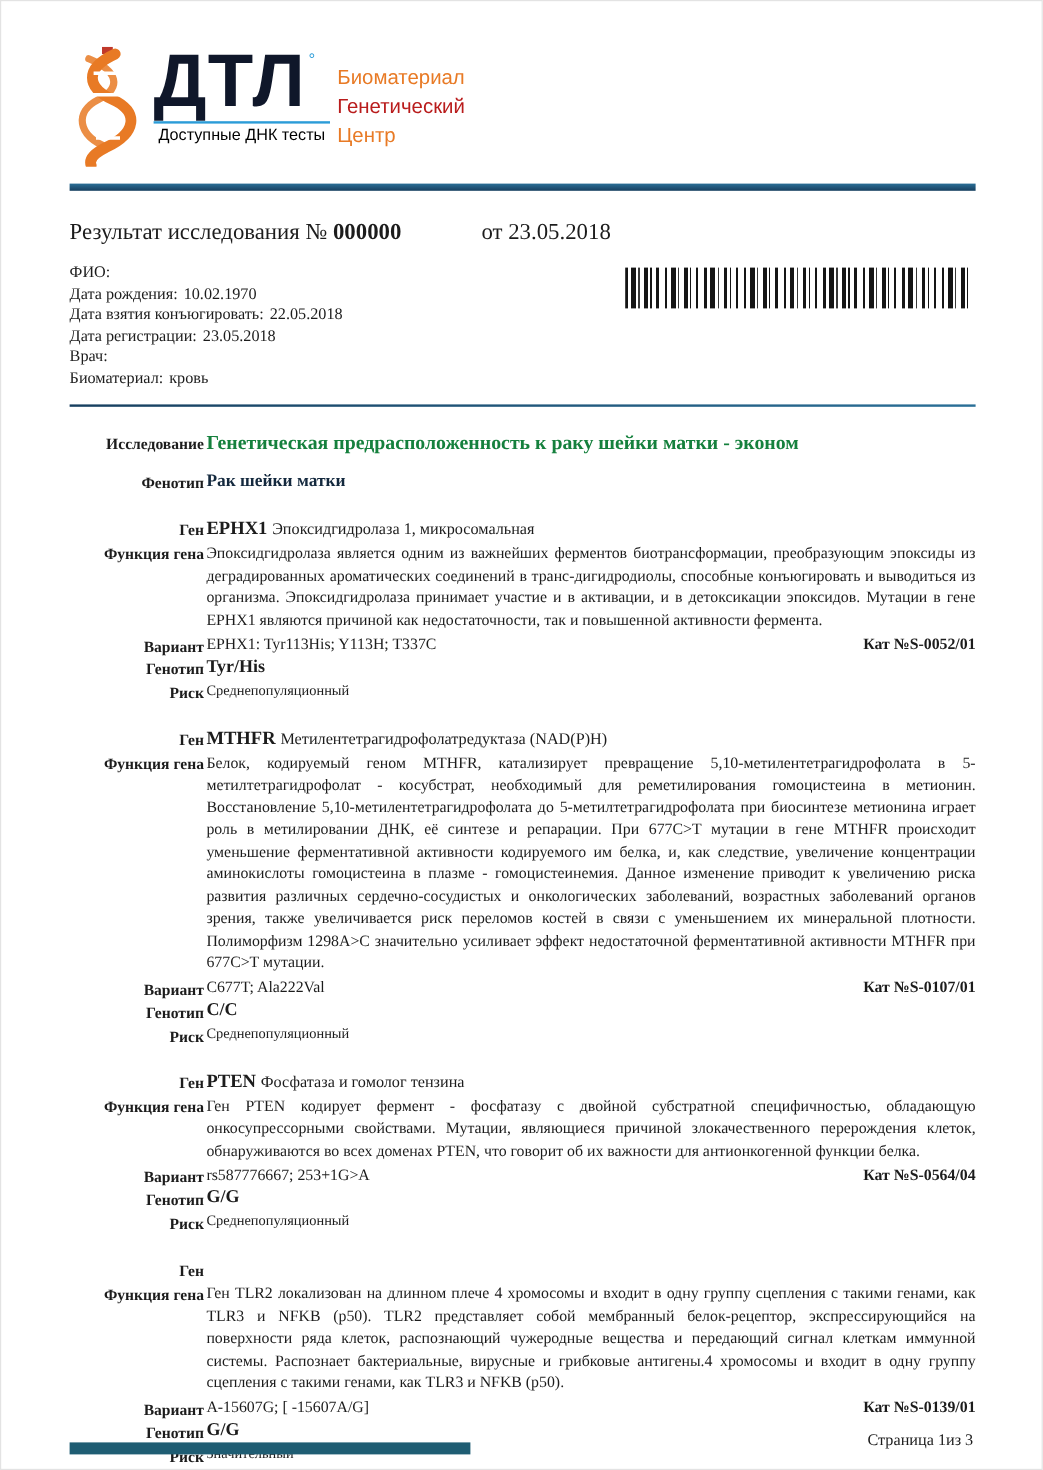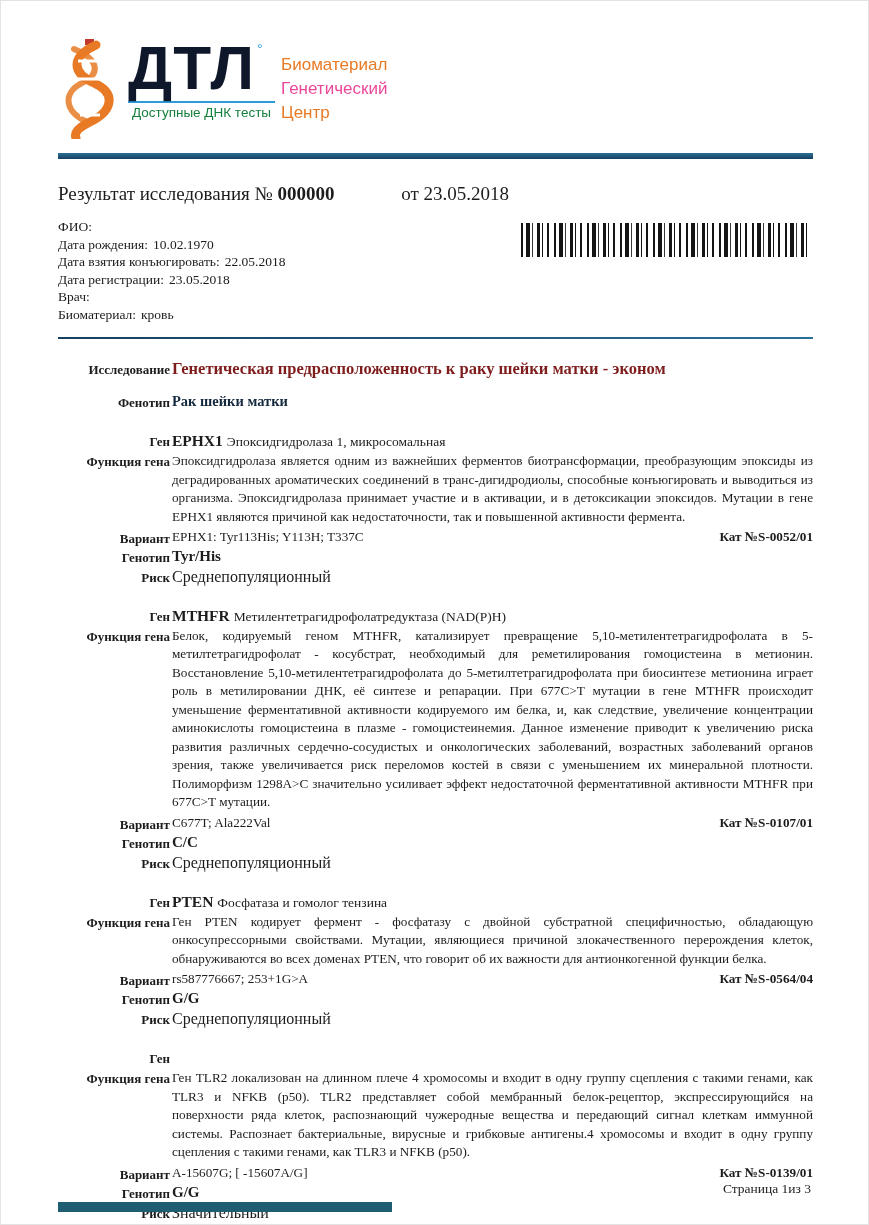--- a/index.html
+++ b/index.html
@@ -18,30 +18,30 @@
   .brand-line { display:flex; align-items:flex-start; }
   .brand-name {
     font-family:"Liberation Sans", sans-serif; font-weight:bold;
     font-size:62px; line-height:0.95; color:#0f172a; letter-spacing:1px;
   }
   .brand-reg {
     font-family:"Liberation Sans", sans-serif; color:#2b9cd8;
     font-size:14px; margin-top:2px; margin-left:2px;
   }
   .brand-subtitle {
-    font-family:"Liberation Sans", sans-serif; color:#15803d;
+    font-family:"Liberation Sans", sans-serif; color:#000000;
     font-size:13.5px; border-top:2px solid #2b9cd8;
     margin-top:3px; padding:2px 4px 0 4px; text-align:center; white-space:nowrap;
   }
   .tagline {
     font-family:"Liberation Sans", sans-serif; font-size:17px;
     line-height:1.4; margin-left:6px; margin-top:14px;
   }
   .tagline .t-orange { color:#e87a25; }
-  .tagline .t-blue   { color:#ec4899; }
+  .tagline .t-blue   { color:#b91c1c; }
 
   
   .top-bar { height:6px; background:linear-gradient(#2a6f97,#173f5f); margin-top:14px; }
   .doc-title { margin-top:24px; font-size:19px; }
   .doc-title .num { font-weight:bold; }
   .doc-title .date { margin-left:62px; }
 
   .info-row { display:flex; margin-top:13px; }
   .patient { flex:1; font-size:13.5px; line-height:17.6px; }
   .patient .val { margin-left:5px; }
@@ -56,40 +56,40 @@
       #151515 21px 22px, transparent 22px 26px,
       #151515 26px 28px, transparent 28px 33px);
   }
 
   .divider { height:2.5px; background:linear-gradient(90deg,#173f5f,#2a6f97); margin-top:13px; }
 
   
   .row { display:grid; grid-template-columns:112px 1fr; column-gap:2px; }
   .lbl { font-weight:bold; font-size:13px; text-align:right; padding-top:2px; white-space:nowrap; }
   .study-row { margin-top:20px; align-items:baseline; }
-  .study-title { font-weight:bold; font-size:16.5px; color:#7f1d1d; }
+  .study-title { font-weight:bold; font-size:16.5px; color:#15803d; }
   .pheno-row { margin-top:14px; }
   .pheno-val { font-weight:bold; font-size:14.5px; color:#14293e; }
 
   .gene-section { margin-top:21px; }
   .gene-name { font-weight:bold; font-size:15.5px; }
   .gene-desc { font-size:13.5px; }
   .func-row { margin-top:2px; }
   .func-text { font-size:13.2px; line-height:1.4; text-align:justify; }
   .variant-row { margin-top:3px; }
   .variant-line { display:flex; justify-content:space-between; font-size:13.2px; }
   .cat-no { font-weight:bold; white-space:nowrap; }
   .geno-row { margin-top:1px; }
   .geno-val { font-weight:bold; font-size:15px; }
   .risk-row { margin-top:2px; }
-  .risk-val { font-size:16px; }
+  .risk-val { font-size:12px; }
 
   
   .page-footer {
-    position:absolute; right:57px; bottom:27px;
+    position:absolute; right:57px; bottom:16px;
     font-size:13.5px;
     margin-left:21px;
   }
   .bottom-bar {
     position:absolute; left:57px; bottom:12px;
     width:334px; height:10px; background:#1f5d73;
   }
 </style>
 </head>
 <body>

